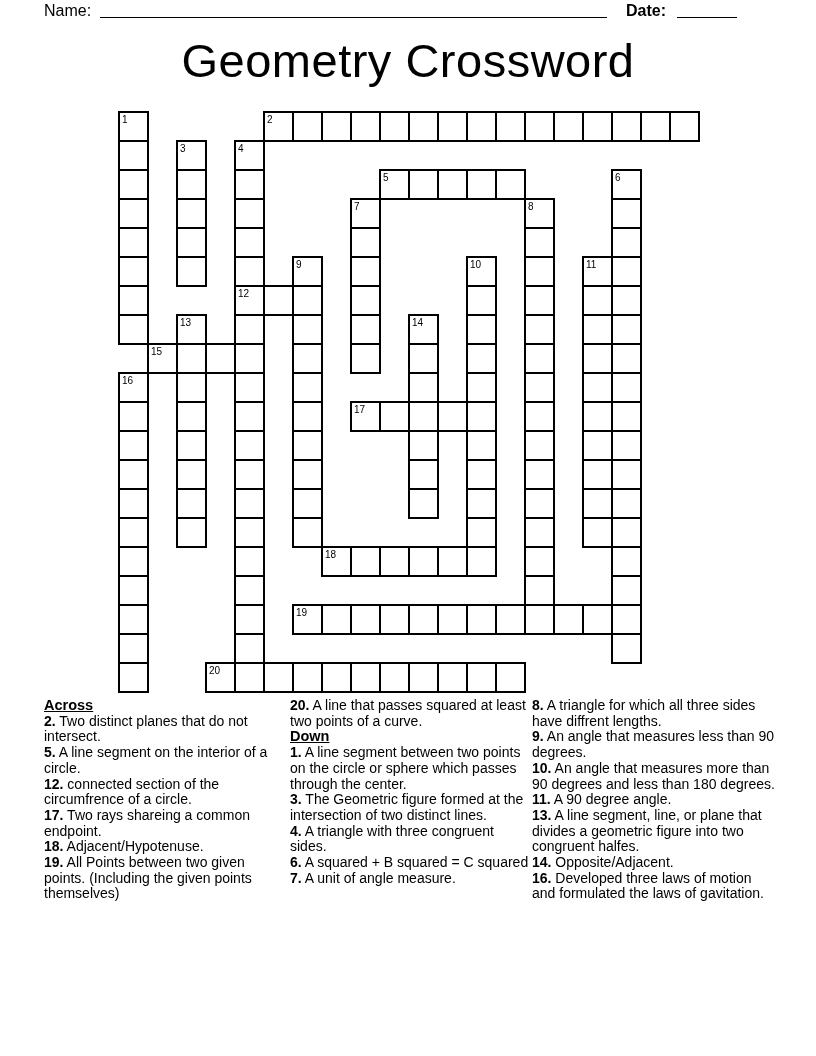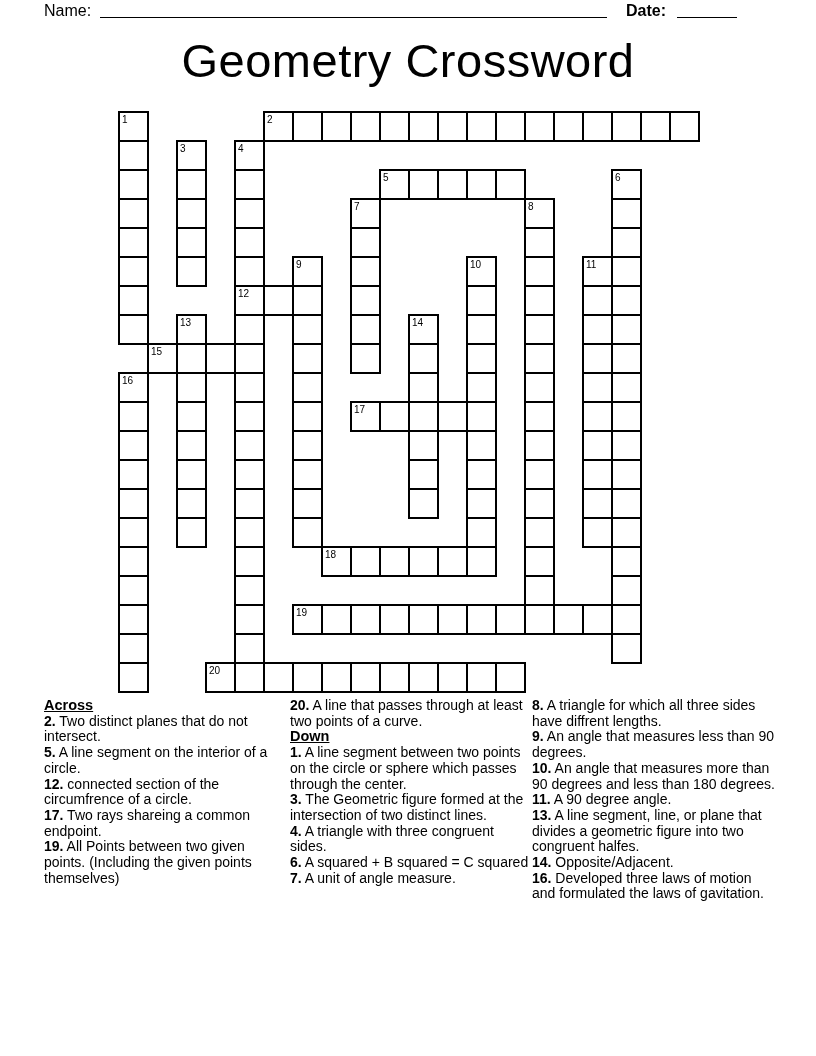--- a/index.html
+++ b/index.html
@@ -323,24 +323,25 @@
       <div class="cell" style="left: 348px; top: 551px;"></div>
       <div class="cell" style="left: 377px; top: 551px;"></div>
     </div>
 
   <div id="clue-col-1" class="clue-col">
       <p class="clue-heading">Across</p>
       <p class="clue"><b class="clue-num">2.</b><span> Two distinct planes that do not intersect.</span></p>
       <p class="clue"><b class="clue-num">5.</b><span> A line segment on the interior of a circle.</span></p>
       <p class="clue"><b class="clue-num">12.</b><span> connected section of the circumfrence of a circle.</span></p>
       <p class="clue"><b class="clue-num">17.</b><span> Two rays shareing a common endpoint.</span></p>
+      <p class="clue"><b class="clue-num">18.</b><span> Adjacent/Hypotenuse.</span></p>
       <p class="clue"><b class="clue-num">19.</b><span> All Points between two given points. (Including the given points themselves)</span></p>
     </div>
   <div id="clue-col-2" class="clue-col">
-      <p class="clue"><b class="clue-num">20.</b><span> A line that passes through at least two points of a curve.</span></p>
+      <p class="clue"><b class="clue-num">20.</b><span> A line that passes squared at least two points of a curve.</span></p>
       <p class="clue-heading">Down</p>
       <p class="clue"><b class="clue-num">1.</b><span> A line segment between two points on the circle or sphere which passes through the center.</span></p>
       <p class="clue"><b class="clue-num">3.</b><span> The Geometric figure formed at the intersection of two distinct lines.</span></p>
       <p class="clue"><b class="clue-num">4.</b><span> A triangle with three congruent sides.</span></p>
       <p class="clue"><b class="clue-num">6.</b><span> A squared + B squared = C squared</span></p>
       <p class="clue"><b class="clue-num">7.</b><span> A unit of angle measure.</span></p>
     </div>
   <div id="clue-col-3" class="clue-col">
       <p class="clue"><b class="clue-num">8.</b><span> A triangle for which all three sides have diffrent lengths.</span></p>
       <p class="clue"><b class="clue-num">9.</b><span> An angle that measures less than 90 degrees.</span></p>

